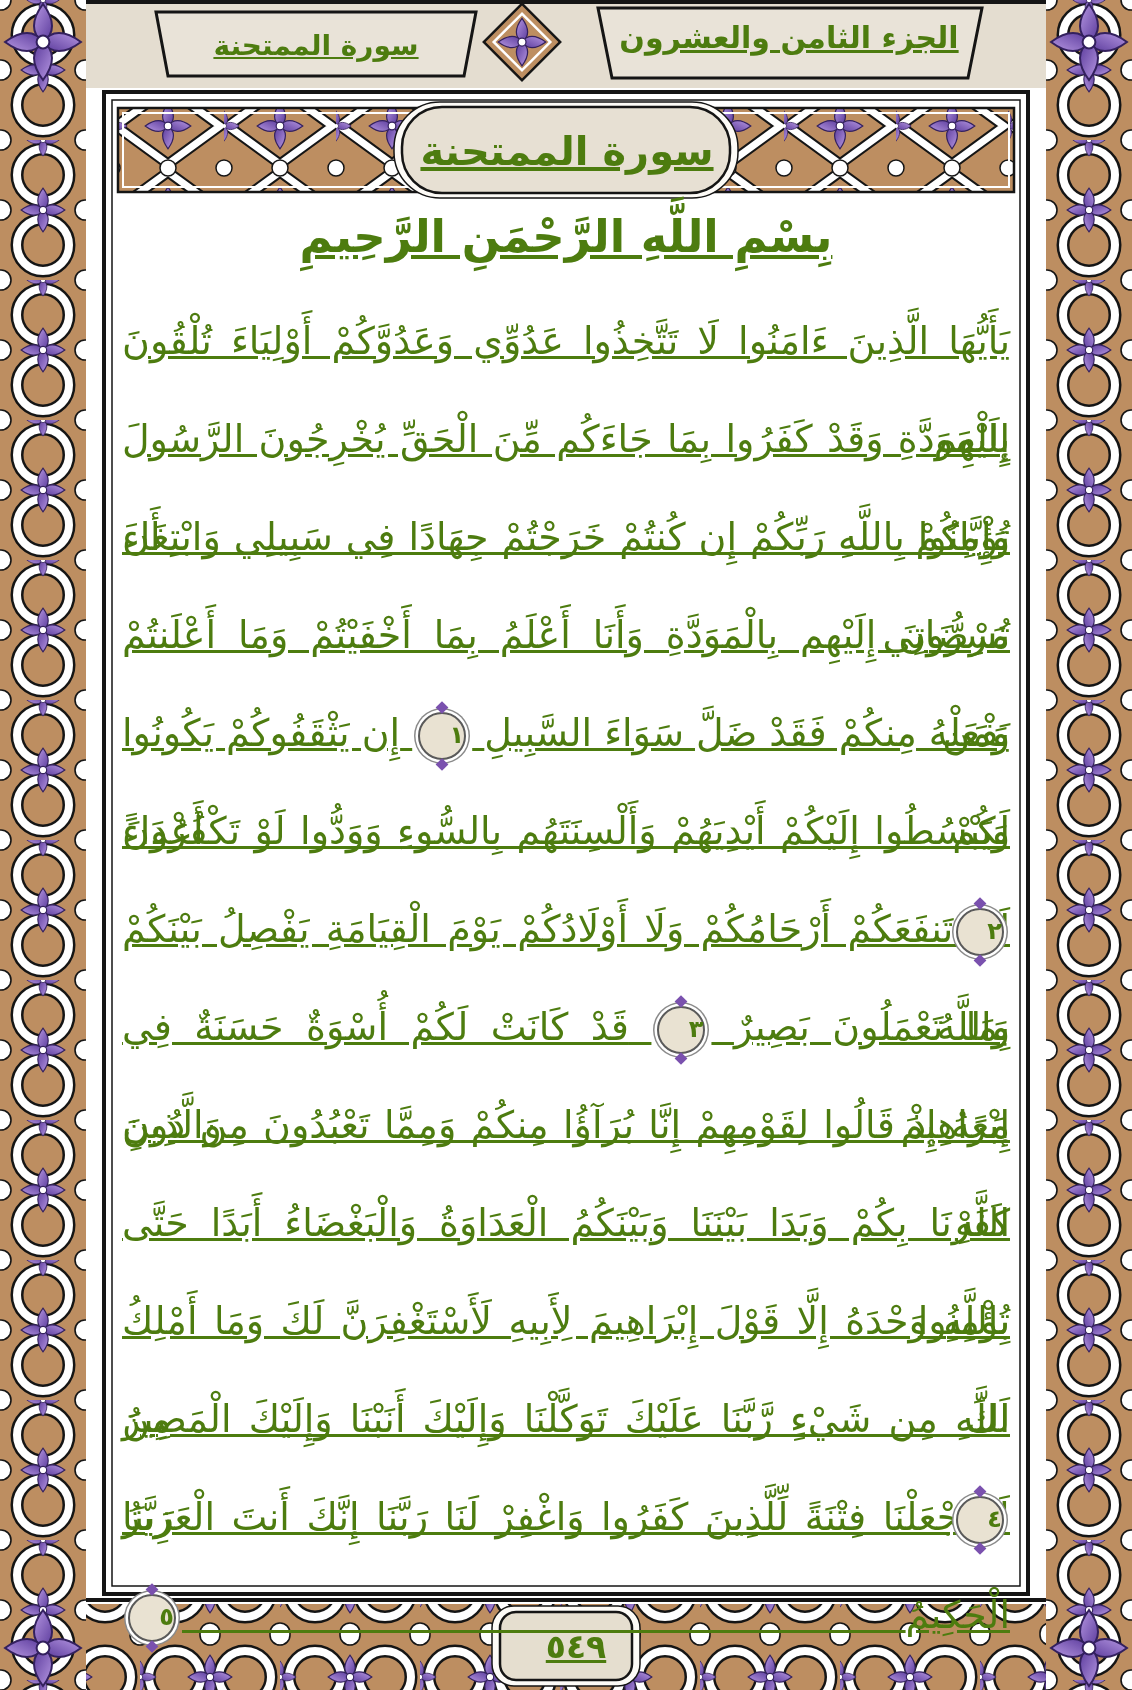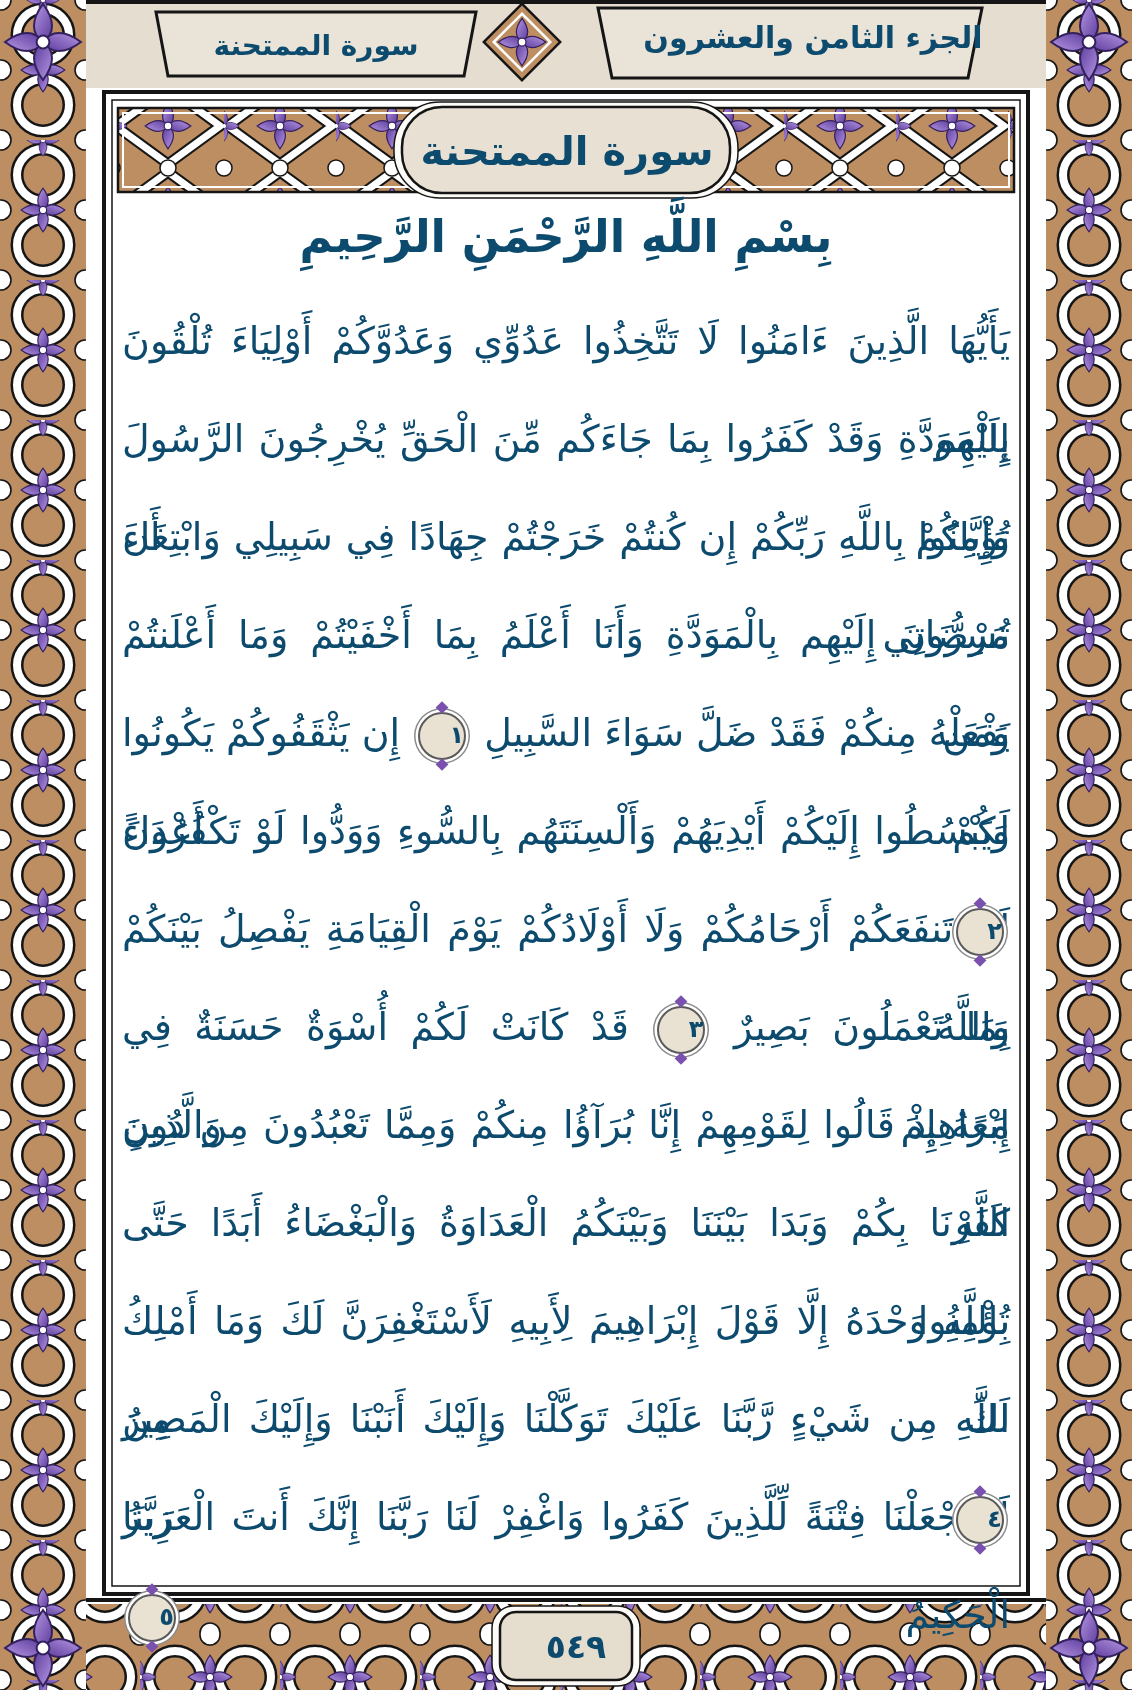--- a/index.html
+++ b/index.html
@@ -1,22 +1,22 @@
 <!DOCTYPE html>
 <html lang="ar"><head>
 <meta charset="utf-8">
 <style>
   html,body{margin:0;padding:0;background:#ffffff;}
   #page{position:relative;width:1132px;height:1690px;background:#fff;
         font-family:"DejaVu Sans",sans-serif;overflow:hidden;color:#1a1a1a;}
   #decor{position:absolute;left:0;top:0;}
-  .overlay{position:absolute;color:#0c4a6e;}
+  .overlay{position:absolute;color:#4d7c0f;text-decoration:underline;}
   .hdr-label{display:flex;align-items:center;justify-content:center;
              font-weight:bold;font-size:30px;letter-spacing:0;}
-  #hdr-right{left:620px;top:10px;width:386px;height:55px;}
+  #hdr-right{left:596px;top:10px;width:386px;height:55px;}
   #hdr-left{left:158px;top:14px;width:316px;height:62px;font-size:28px;}
   #banner-title{left:402px;top:108px;width:330px;height:86px;display:flex;
                 align-items:center;justify-content:center;font-size:40px;font-weight:bold;}
   #basmala{left:170px;top:194px;width:792px;height:84px;display:flex;
            align-items:center;justify-content:center;font-size:45px;font-weight:bold;}
   #quran-lines{left:122px;top:292px;width:888px;height:1280px;direction:rtl;}
   .quran-line{height:98px;line-height:98px;font-size:38px;
               text-align:justify;text-align-last:justify;-moz-text-align-last:justify;}
   .qtext{font-weight:500;}
   .verse-badge{display:inline-block;width:44px;height:44px;line-height:42px;

